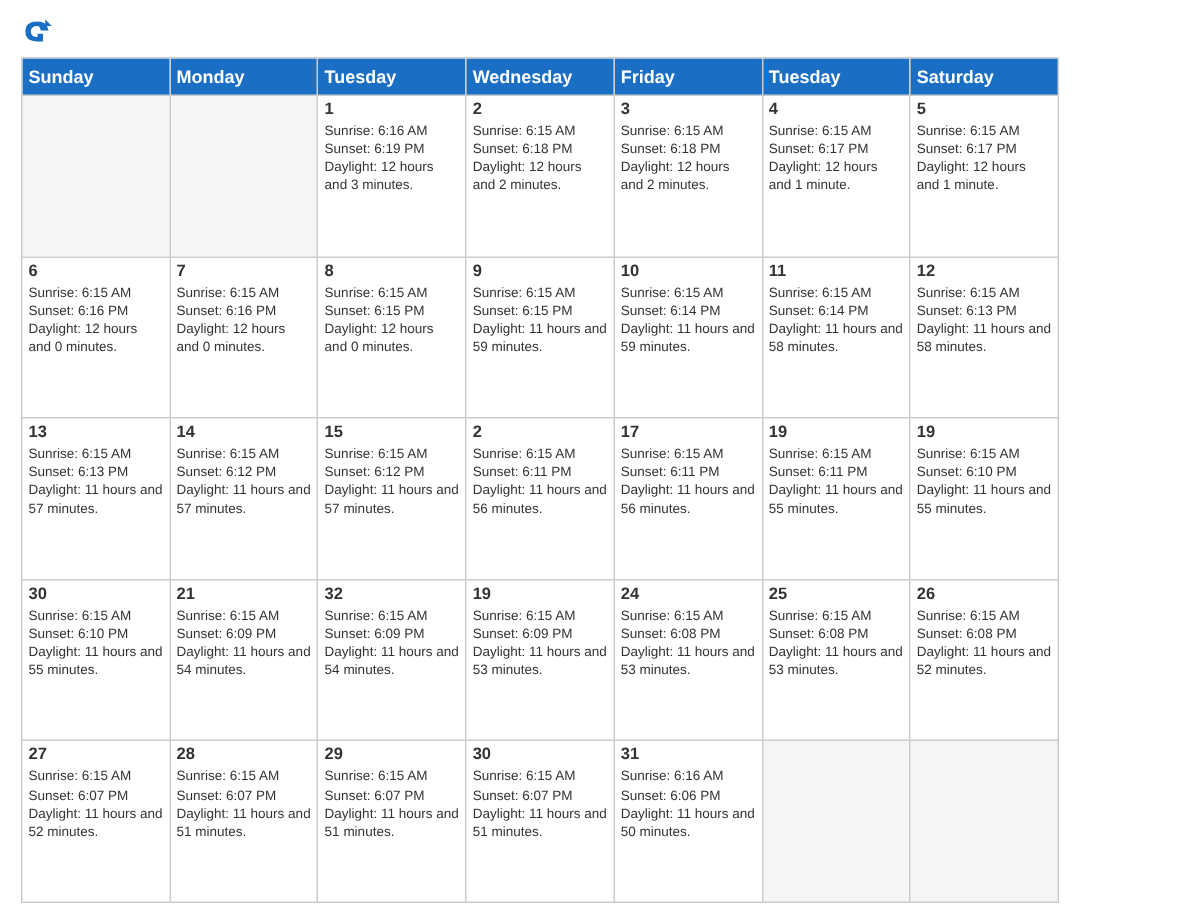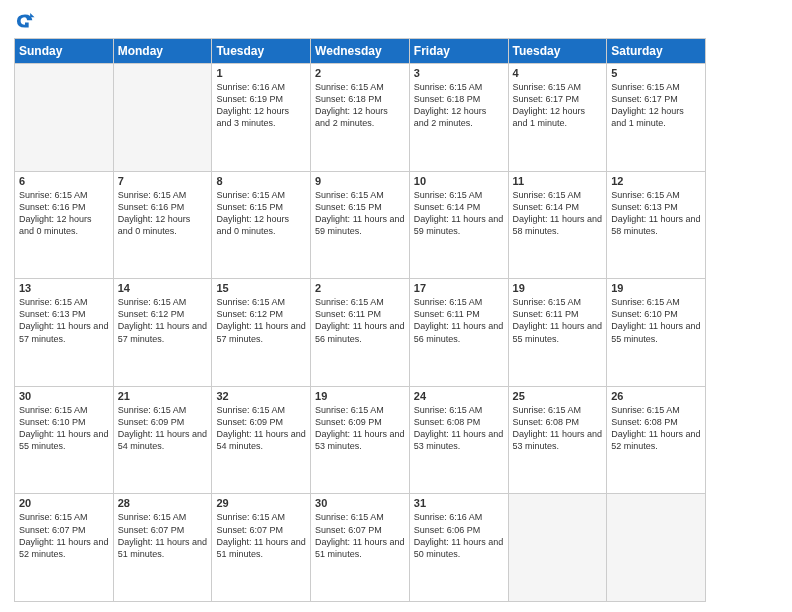--- a/index.html
+++ b/index.html
@@ -294,21 +294,21 @@
           </td>
           <td>
             <span class="day-num">26</span>
             <div class="day-detail" style="white-space: pre-line;">Sunrise: 6:15 AM
 Sunset: 6:08 PM
 Daylight: 11 hours and 52 minutes.</div>
           </td>
         </tr>
         <tr>
           <td>
-            <span class="day-num">20</span>
+            <span class="day-num">27</span>
             <div class="day-detail" style="white-space: pre-line;">Sunrise: 6:15 AM
 Sunset: 6:07 PM
 Daylight: 11 hours and 52 minutes.</div>
           </td>
           <td>
             <span class="day-num">28</span>
             <div class="day-detail" style="white-space: pre-line;">Sunrise: 6:15 AM
 Sunset: 6:07 PM
 Daylight: 11 hours and 51 minutes.</div>
           </td>

